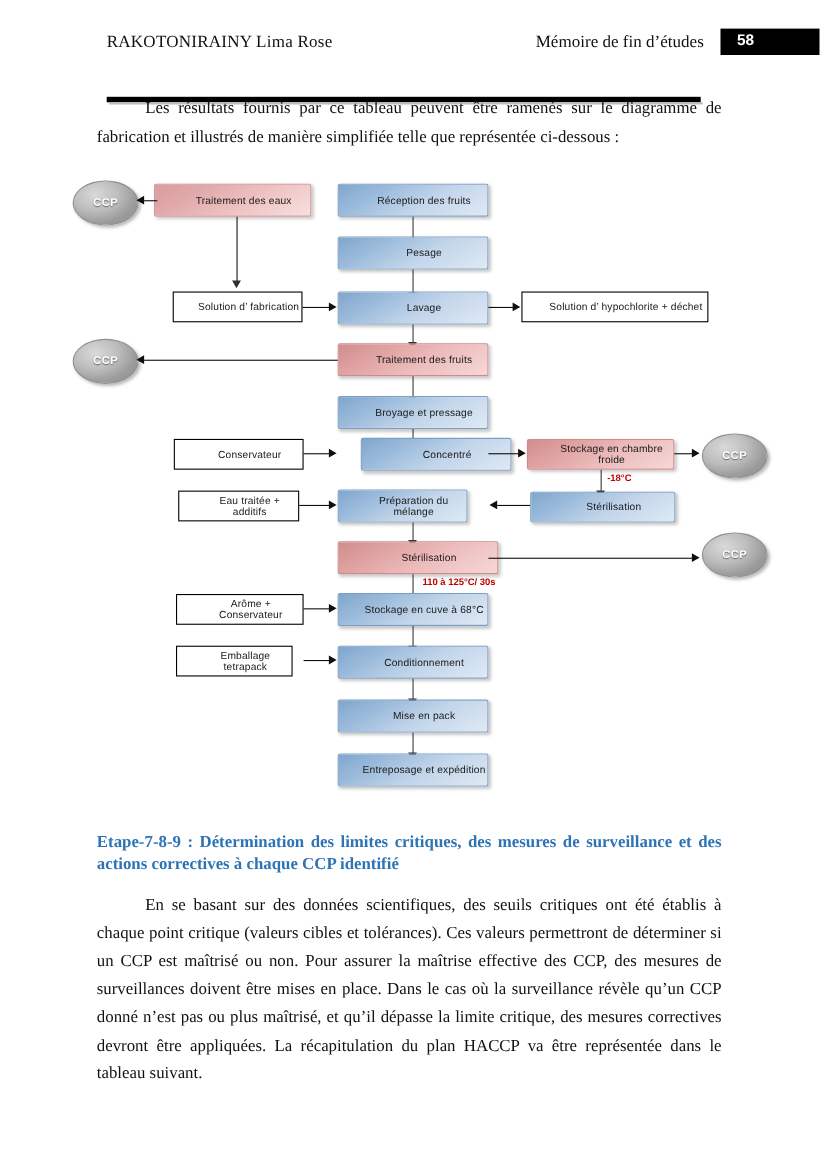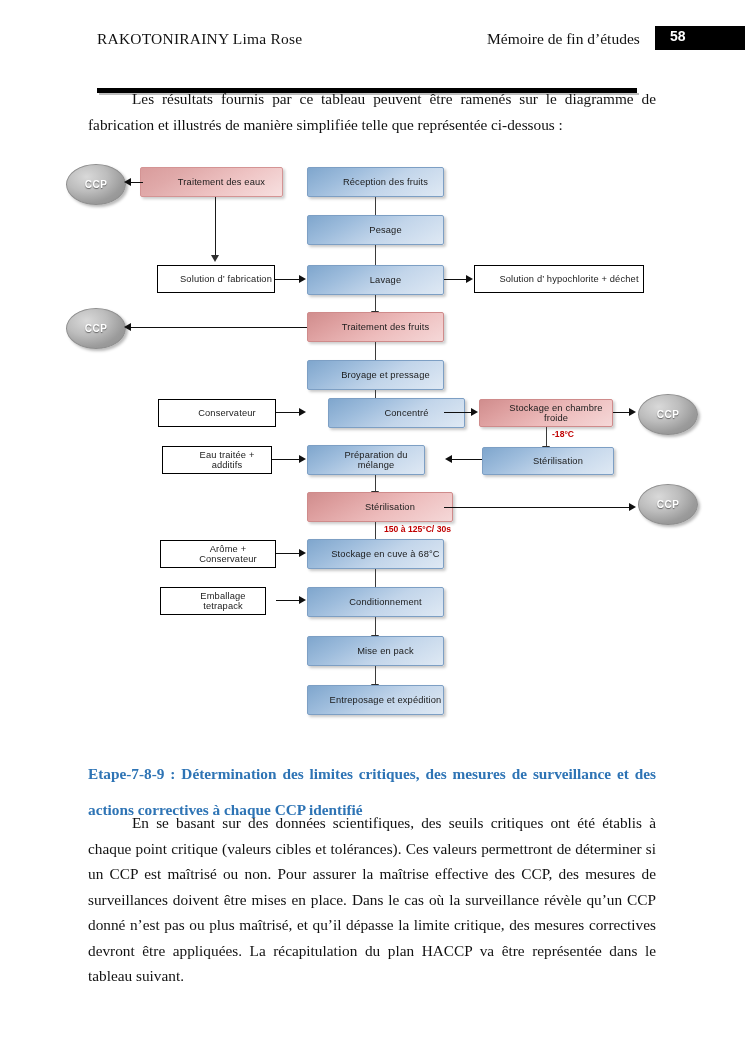--- a/index.html
+++ b/index.html
@@ -21,21 +21,21 @@
   .hdr-rule:after{content:"";position:absolute;left:2px;top:5px;width:540px;height:2px;background:#bdbdbd;}
 
   
   .para{position:absolute;font-size:15.3px;line-height:25.5px;text-align:justify;
         text-justify:inter-word;}
   #intro{left:88px;top:86px;width:568px;text-indent:44px;}
   #closing{left:88px;top:810px;width:568px;text-indent:44px;}
   .caption{position:absolute;left:88px;top:728px;width:568px;text-align:center;
            font-weight:bold;font-size:15.3px;}
   .heading{position:absolute;left:88px;top:756px;width:568px;font-weight:bold;font-size:15.3px;
-           color:#2E74B5;line-height:36px;text-align:justify;}
+           color:#2E74B5;line-height:20px;text-align:justify;}
 
   
   #diagram{position:absolute;left:0;top:150px;width:745px;height:570px;
            font-family:"Liberation Sans", sans-serif;}
   .node{position:absolute;box-sizing:border-box;display:flex;align-items:center;
         justify-content:center;text-align:center;font-size:9.3px;color:#1a1a1a;
         letter-spacing:.15px;padding-left:20px;}
   .blue{
     background:linear-gradient(150deg,#7fa6cd 0%,#9dbcdc 28%,#c2d5ea 58%,#dfe9f4 100%);
     border:1px solid #7d9fc4;border-radius:2px;
@@ -160,21 +160,21 @@
 
     <div class="vline" style="left:375px;top:325px;height:20px;"></div>
     <div class="ar ar-d" style="left:371px;top:341px;"></div>
 
     <div class="node redstrong" style="left:307px;top:342px;width:146px;height:30px;">Stérilisation</div>
     <div class="hline" style="left:444px;top:357px;width:186px;"></div>
     <div class="ar ar-r" style="left:629px;top:353px;"></div>
 
     <div class="vline" style="left:375px;top:372px;height:28px;"></div>
     <div class="ar ar-d" style="left:371px;top:396px;"></div>
-    <div class="lbl" style="left:384px;top:374px;">150 à 125°C/ 30s</div>
+    <div class="lbl" style="left:384px;top:374px;">110 à 125°C/ 30s</div>
 
     <div class="node white" style="left:160px;top:390px;width:116px;height:28px;">Arôme + Conservateur</div>
     <div class="node blue" style="left:307px;top:389px;width:137px;height:30px;">Stockage en cuve à 68°C</div>
     <div class="hline" style="left:276px;top:403px;width:24px;"></div>
     <div class="ar ar-r" style="left:299px;top:399px;"></div>
 
     <div class="vline" style="left:375px;top:419px;height:22px;"></div>
     <div class="ar ar-d" style="left:371px;top:437px;"></div>
 
     <div class="node white" style="left:160px;top:437px;width:106px;height:28px;">Emballage tetrapack</div>

